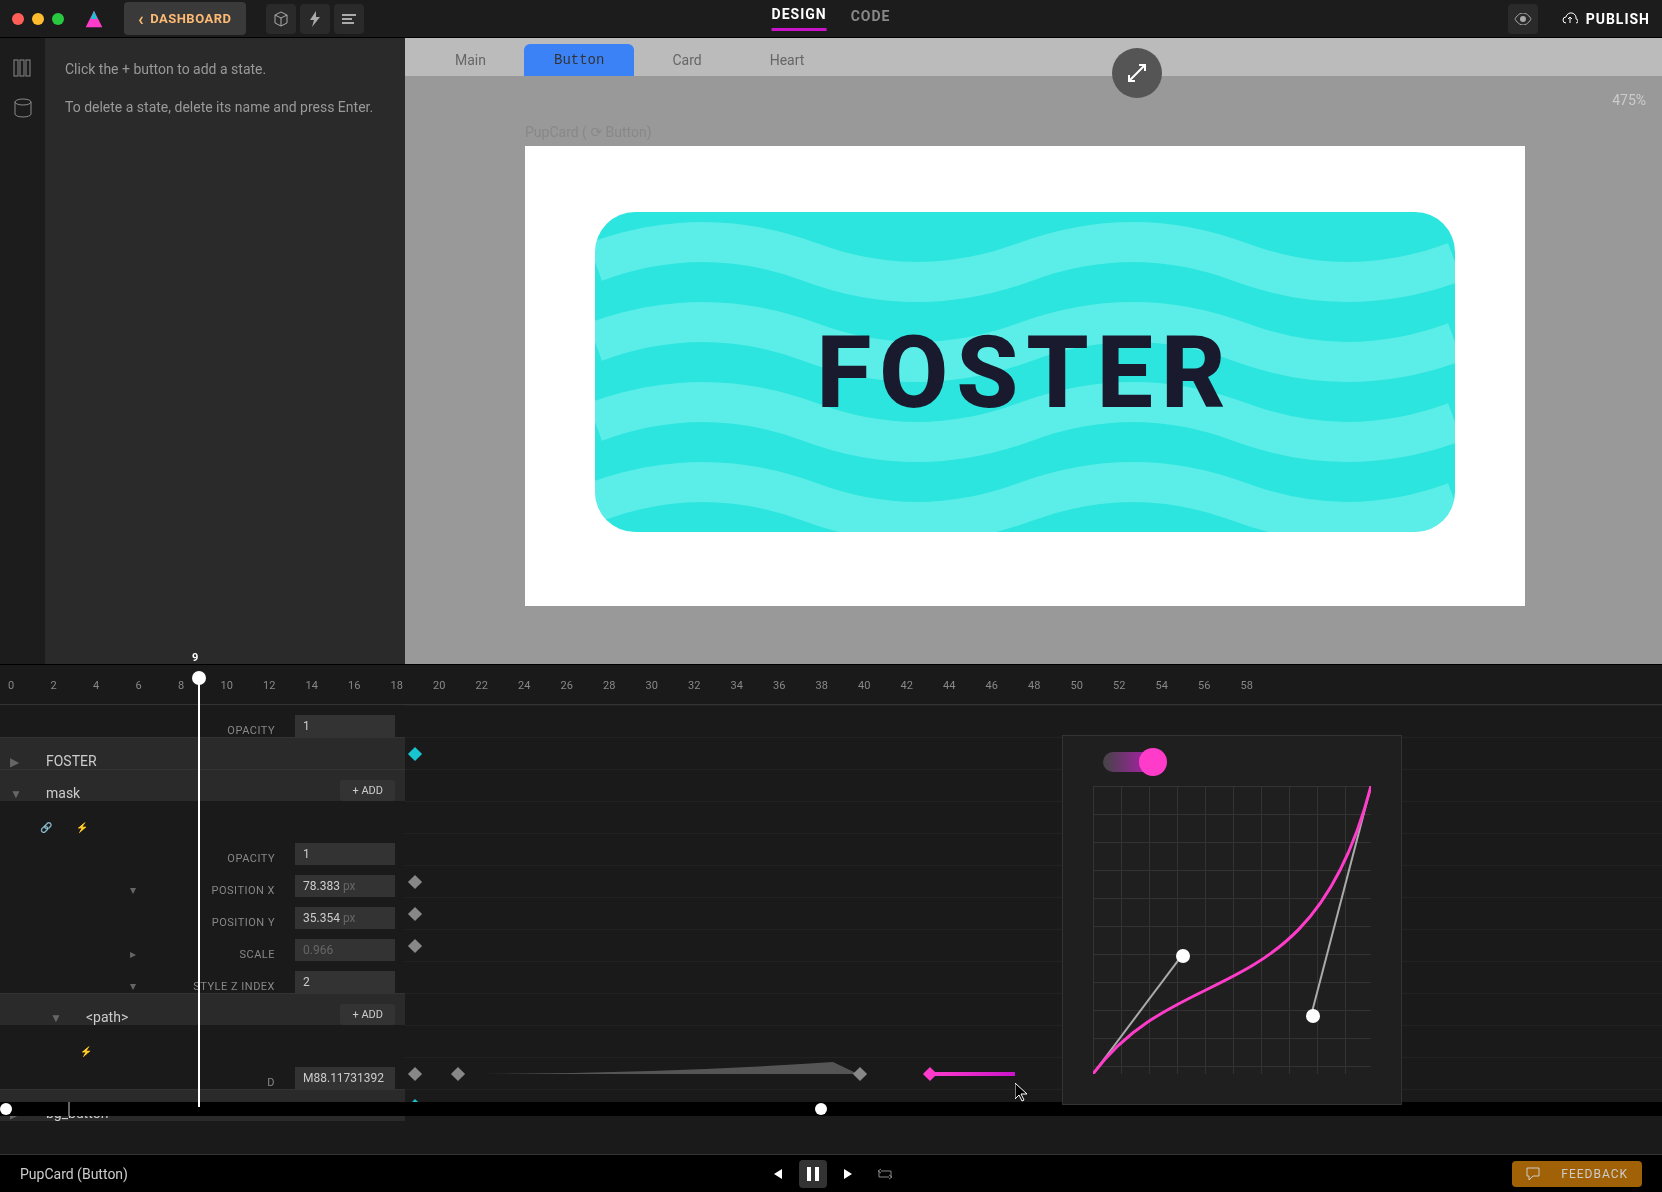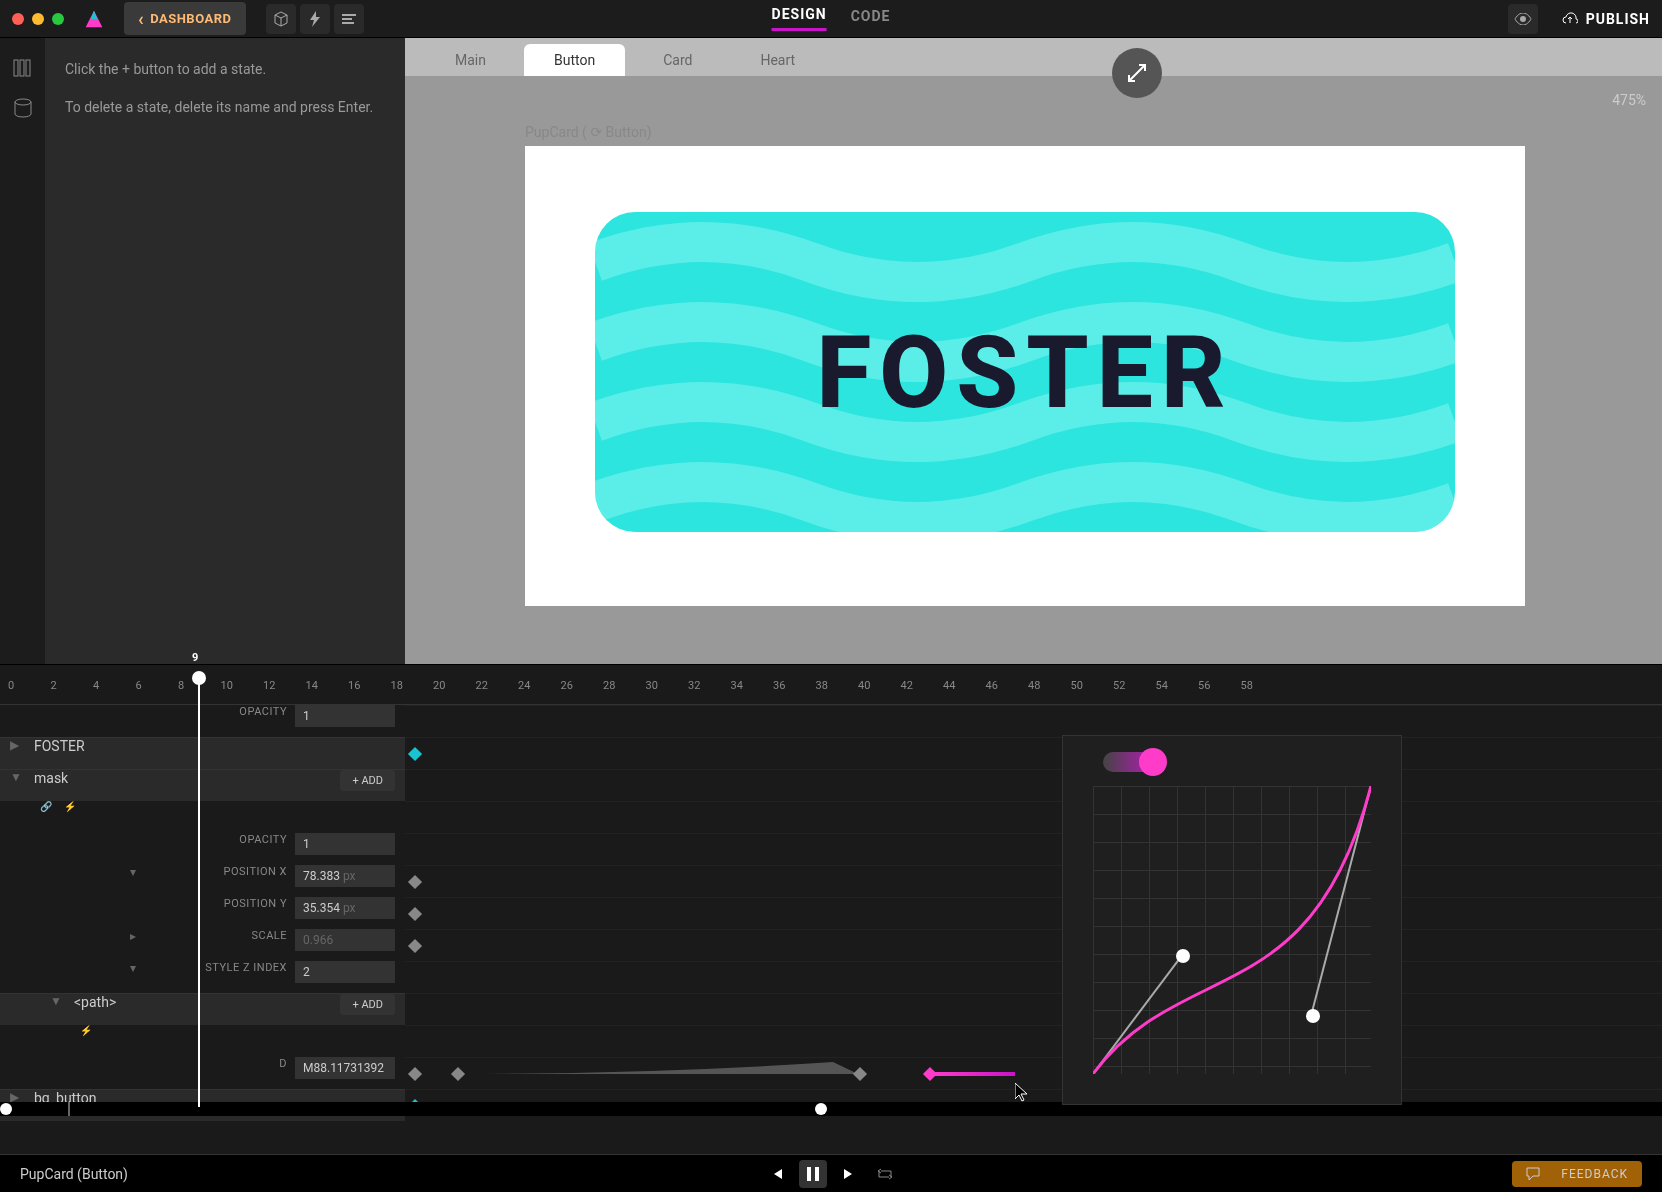--- a/index.html
+++ b/index.html
@@ -185,22 +185,23 @@
       position: relative;
     }
     .tab {
       padding: 8px 30px;
       color: #666;
       font-size: 14px;
       cursor: pointer;
       border-radius: 6px 6px 0 0;
     }
     .tab.active {
-      background: #ffffff;
+      background: #3b82f6;
       color: #333;
+      font-family: Liberation Mono, monospace;
     }
     .floating-btn {
       position: absolute;
       right: 500px;
       top: 10px;
       width: 50px;
       height: 50px;
       border-radius: 50%;
       background: #555;
       display: flex;
@@ -346,23 +347,23 @@
       position: relative;
     }
     .props-panel {
       width: 405px;
       background: #1a1a1a;
       overflow-y: auto;
     }
     .prop-row {
       height: 32px;
       display: flex;
-      align-items: flex-start;
+      align-items: flex-end;
       padding: 0 10px;
-      gap: 8px;
+      gap: 20px;
     }
     .prop-row.layer {
       background: #2a2a2a;
       border-top: 1px solid #333;
     }
     .prop-label {
       flex: 1;
       text-align: right;
       font-size: 11px;
       text-transform: uppercase;

